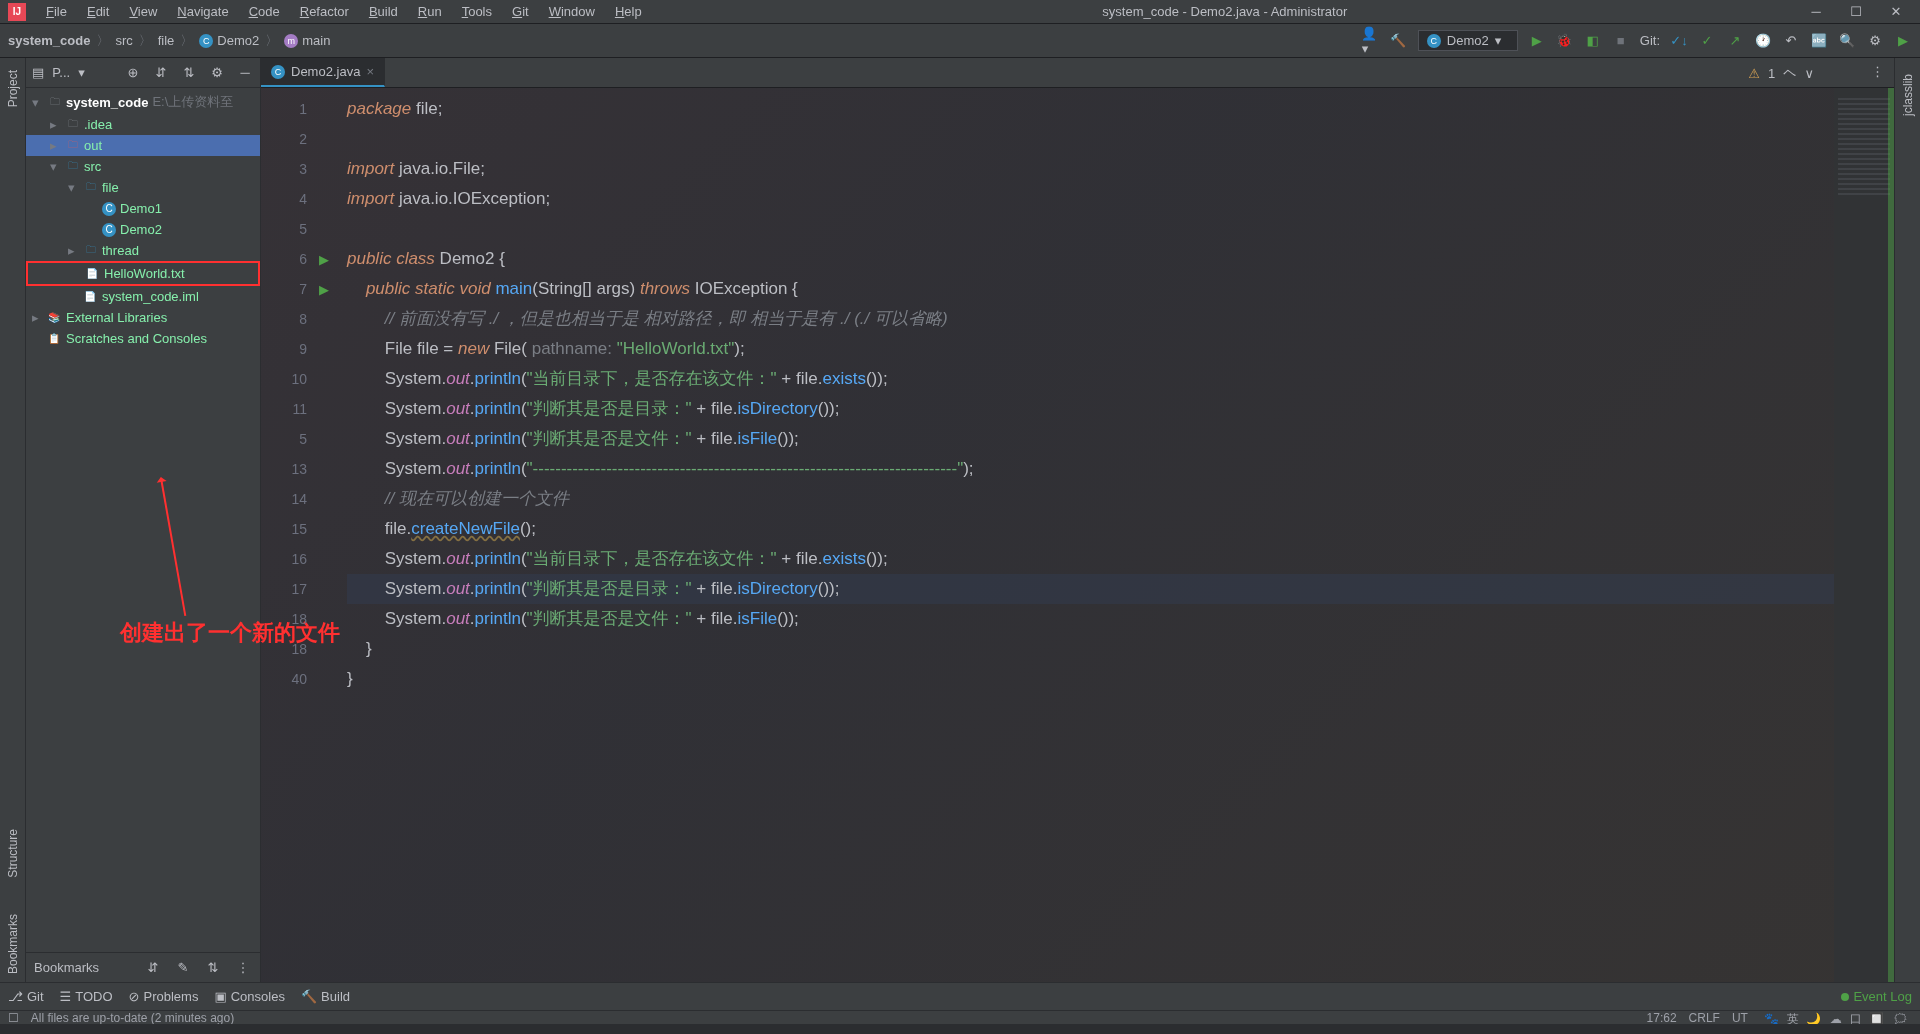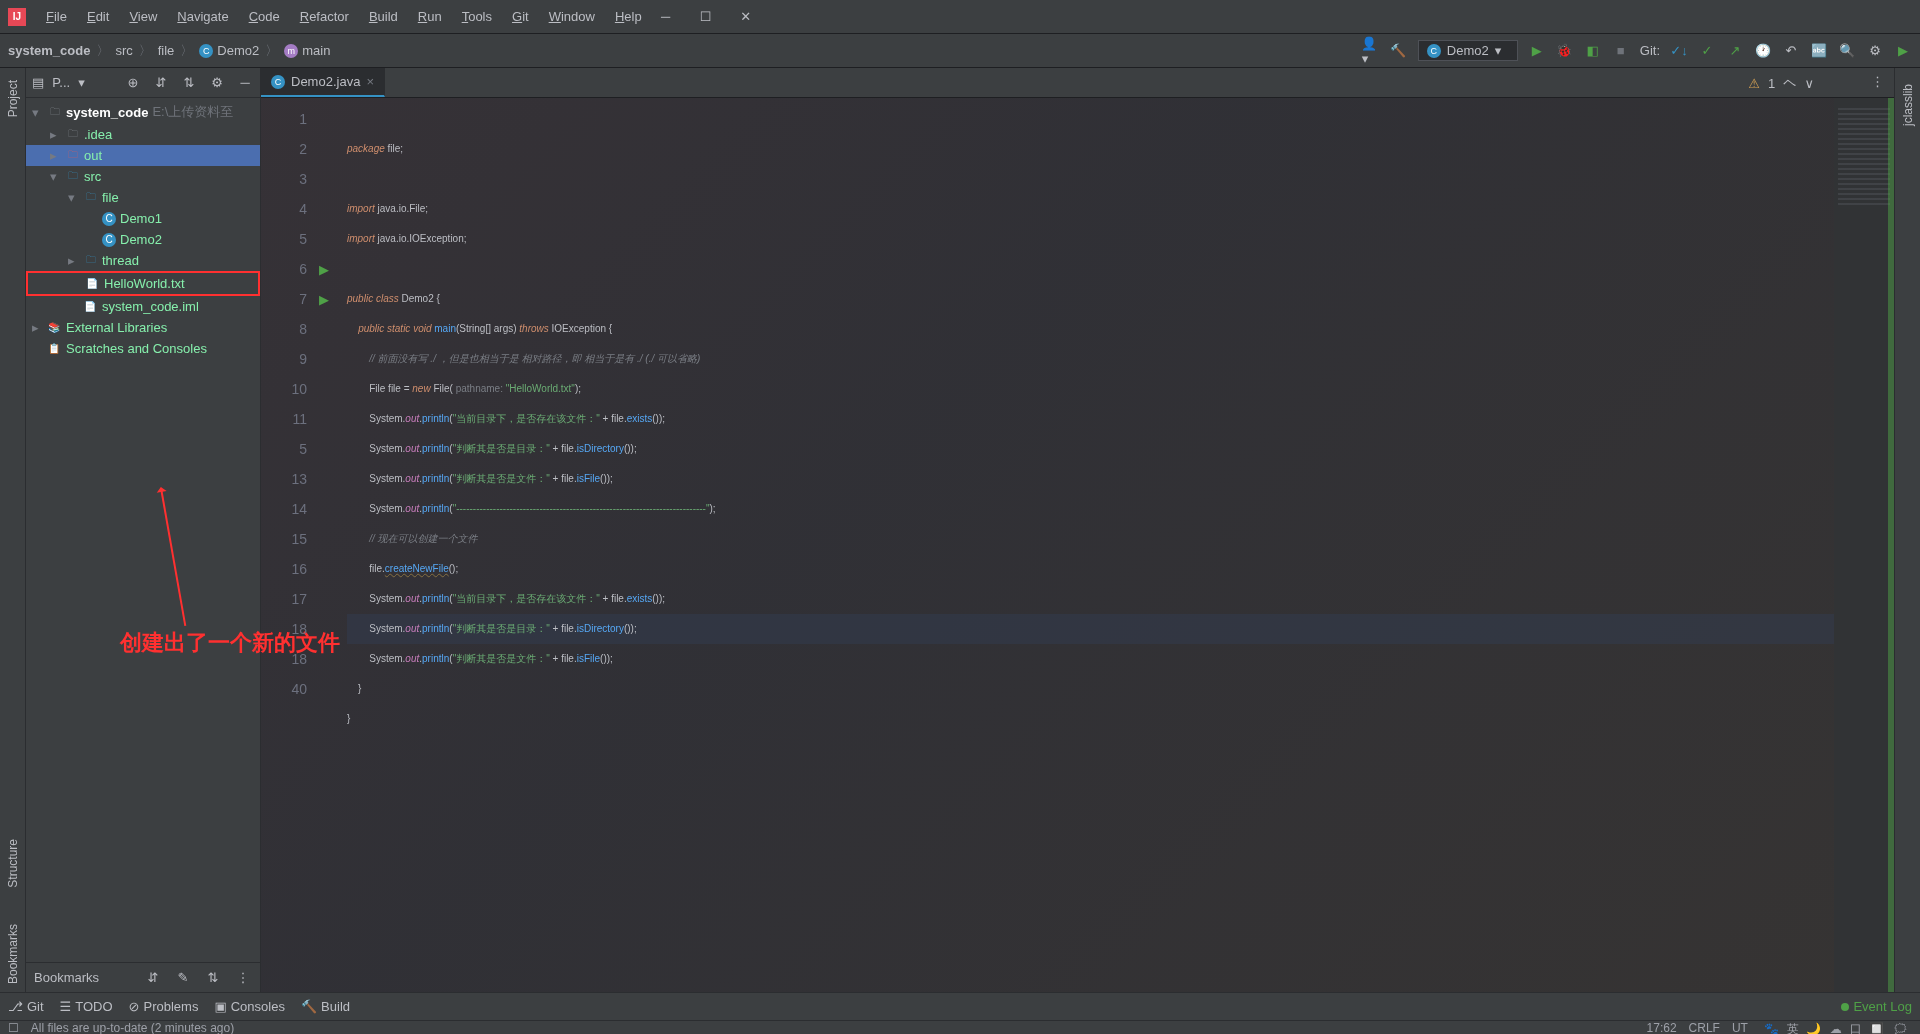--- a/index.html
+++ b/index.html
@@ -1,17 +1,17 @@
 <!DOCTYPE html>
 <html><head>
 <meta charset="utf-8">
 <style>
 * { margin:0; padding:0; box-sizing:border-box; font-family:"Segoe UI",Arial,sans-serif; }
 body { width:1920px; height:1034px; background:#2b2d30; color:#bcbec4; overflow:hidden; font-size:13px; position:relative; }
-.titlebar { height:34px; background:#3c3f41; display:flex; align-items:center; padding:0 8px; border-bottom:1px solid #1e1f22; }
+.titlebar { height:24px; background:#3c3f41; display:flex; align-items:center; padding:0 8px; border-bottom:1px solid #1e1f22; }
 .titlebar .logo { width:18px; height:18px; background:#e74856; margin-right:12px; display:flex; align-items:center; justify-content:center; color:#fff; font-size:10px; font-weight:bold; }
 .menu { display:flex; gap:4px; }
 .menu-item { padding:4px 8px; cursor:pointer; }
 .menu-item u { text-decoration:underline; }
 .title-text { flex:1; text-align:center; color:#bcbec4; font-size:13px; }
 .win-controls { display:flex; gap:8px; }
 .win-btn { width:32px; height:28px; display:flex; align-items:center; justify-content:center; cursor:pointer; color:#bcbec4; }
 .navbar { height:34px; background:#3c3f41; display:flex; align-items:center; padding:0 8px; border-bottom:1px solid #1e1f22; }
 .breadcrumb { display:flex; align-items:center; gap:6px; font-weight:500; }
 .breadcrumb .sep { color:#6f737a; }
@@ -47,21 +47,21 @@
 .ed-bg { position:absolute; inset:0; background:linear-gradient(135deg,#4a3a42 0%,#3a3640 40%,#4a4038 100%); opacity:0.35; }
 .tabs { height:30px; display:flex; align-items:stretch; background:#3c3f41; border-bottom:1px solid #1e1f22; z-index:1; }
 .tab { display:flex; align-items:center; padding:0 10px; gap:6px; background:#4e5157; border-right:1px solid #2b2d30; cursor:pointer; }
 .tab.active { background:#2b2d30; border-bottom:2px solid #3592c4; }
 .tab .close { color:#767a82; cursor:pointer; }
 .editor-body { display:flex; flex:1; z-index:1; overflow:hidden; }
 .gutter { width:52px; background:transparent; text-align:right; padding:6px 6px 0 0; color:#6c707e; font-family:Consolas,monospace; font-size:14px; line-height:30px; }
 .gutter .ln { height:30px; position:relative; }
 .run-gutter { width:22px; padding-top:6px; }
 .run-gutter div { height:30px; display:flex; align-items:center; justify-content:center; color:#4fa147; }
-.code { flex:1; padding:6px 0 0 12px; font-family:Consolas,"Courier New",monospace; font-size:10px; line-height:30px; white-space:pre; color:#bcbec4;margin-top:30px; }
+.code { flex:1; padding:6px 0 0 12px; font-family:Consolas,"Courier New",monospace; font-size:17px; line-height:30px; white-space:pre; color:#bcbec4; }
 .code .line { height:30px; }
 .code .hl { background:rgba(50,60,80,0.5); display:block; width:100%; }
 .kw { color:#cf8e6d; font-style:italic; }
 .str { color:#6aab73; }
 .cmt { color:#7a7e85; font-style:italic; }
 .cls { color:#bcbec4; }
 .mth { color:#56a8f5; }
 .fld { color:#c77dbb; font-style:italic; }
 .wavy { text-decoration:underline wavy #857042; }
 .ann-hint { color:#7a7e85; }
@@ -96,20 +96,21 @@
       <div class="menu-item"><u>N</u>avigate</div>
       <div class="menu-item"><u>C</u>ode</div>
       <div class="menu-item"><u>R</u>efactor</div>
       <div class="menu-item"><u>B</u>uild</div>
       <div class="menu-item"><u>R</u>un</div>
       <div class="menu-item"><u>T</u>ools</div>
       <div class="menu-item"><u>G</u>it</div>
       <div class="menu-item"><u>W</u>indow</div>
       <div class="menu-item"><u>H</u>elp</div>
     </div>
+  <div class="title-text">system_code - Demo2.java - Administrator</div>
   <div class="win-controls">
     <div class="win-btn">─</div>
     <div class="win-btn">☐</div>
     <div class="win-btn">✕</div>
   </div>
 </div>
 
 <div class="navbar">
   <div class="breadcrumb" id="breadcrumb">
       <span class="item">

